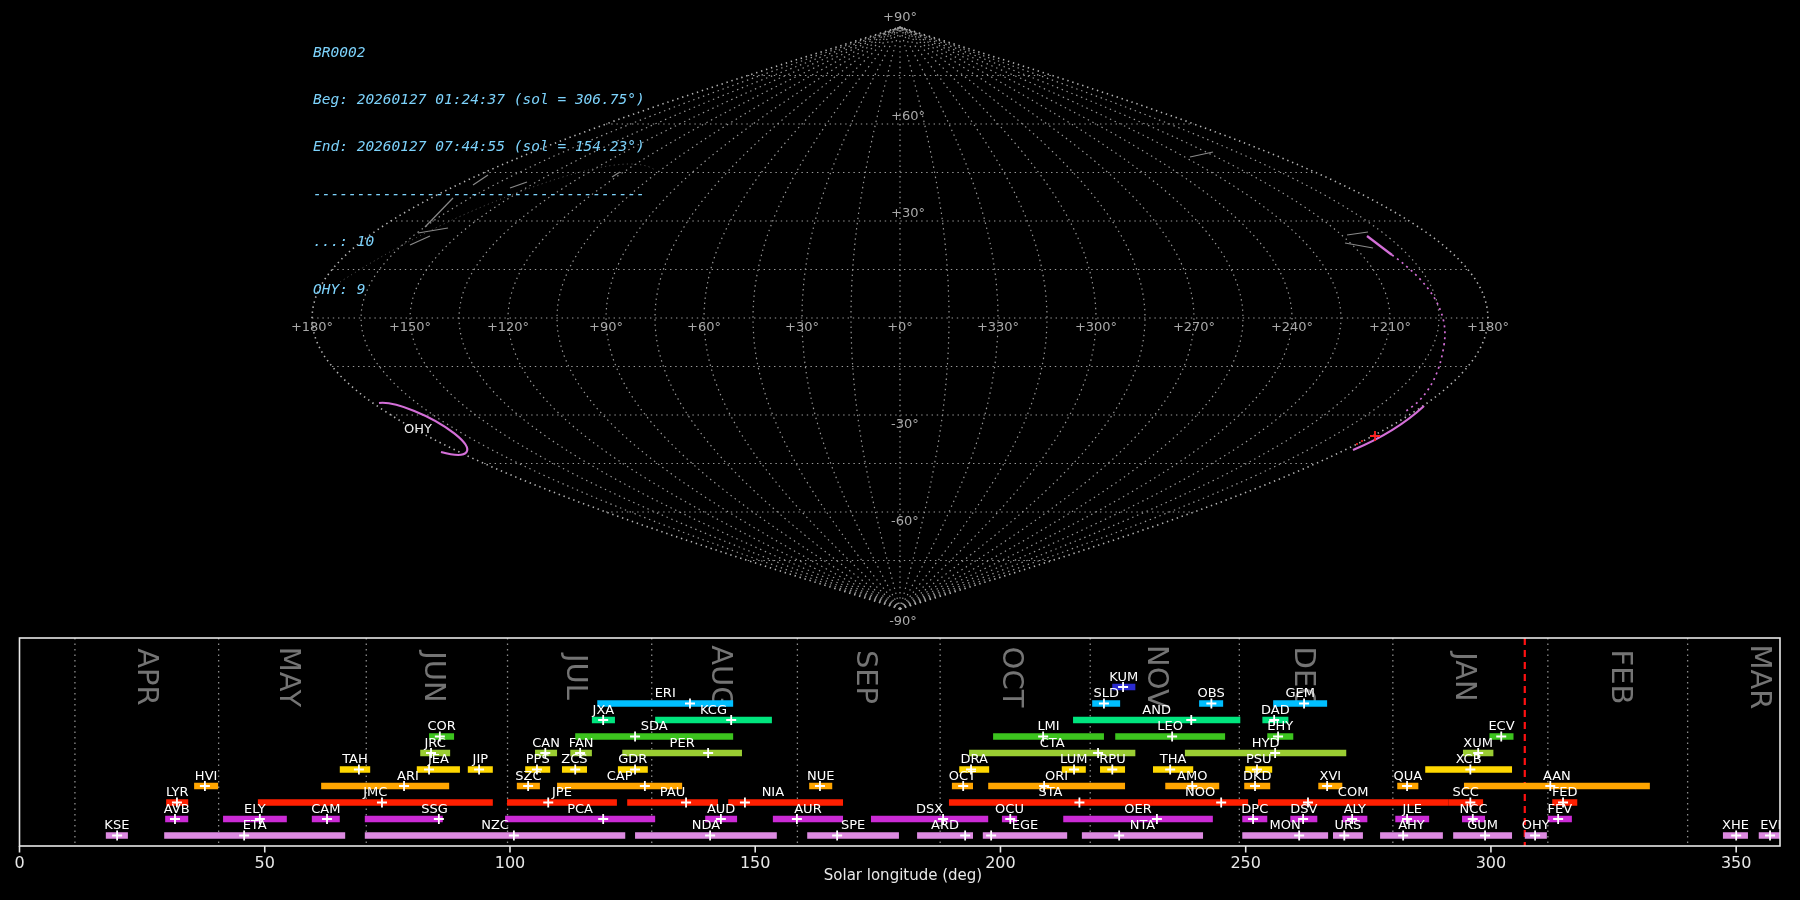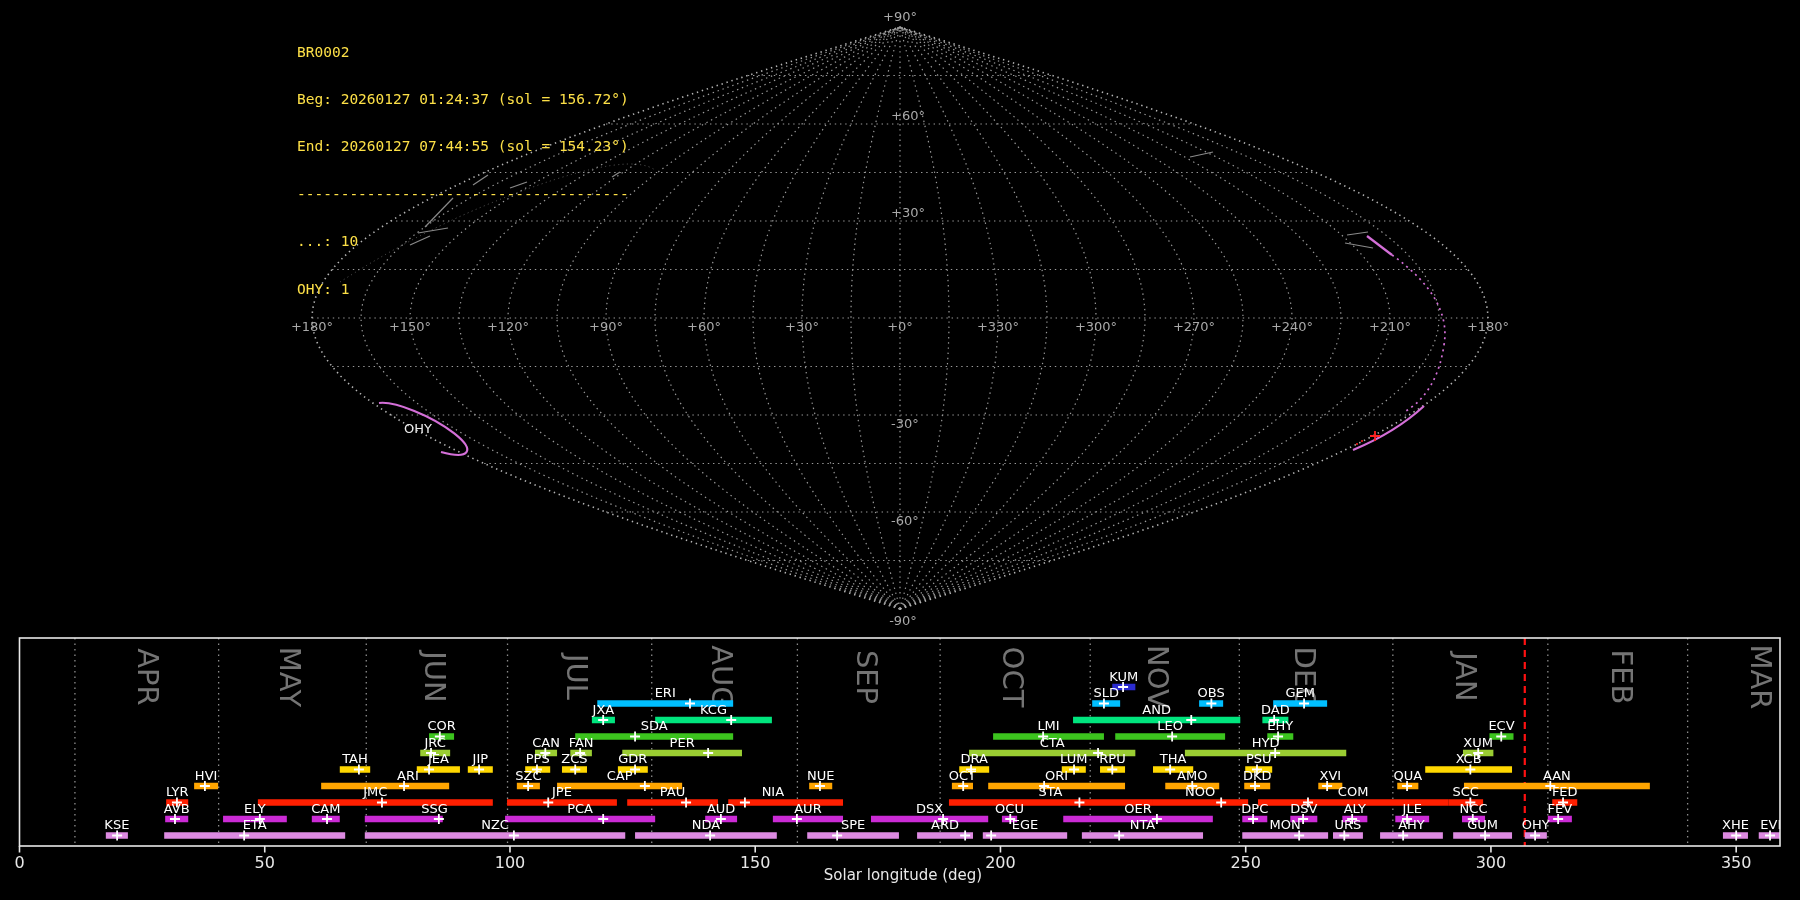--- a/index.html
+++ b/index.html
@@ -1,39 +1,39 @@
 <!DOCTYPE html>
 <html><head>
 <meta charset="utf-8">
 <style>
   html,body{margin:0;padding:0;background:#000;width:1800px;height:900px;overflow:hidden;}
   #stage{position:relative;width:1800px;height:900px;background:#000;font-family:"DejaVu Sans",sans-serif;}
-  #header{position:absolute;left:297px;top:13px;color:#fde047;font-family:"DejaVu Sans Mono",monospace;
-          font-size:14.5px;line-height:15.8px;white-space:pre;}
+  #header{position:absolute;left:313px;top:13px;color:#7dd3fc;font-family:"DejaVu Sans Mono",monospace;
+          font-size:14.5px;line-height:15.8px;white-space:pre;font-style:italic;}
   #header div{height:15.8px;}
   svg text{font-family:"DejaVu Sans",sans-serif;}
   .glabel{fill:#a9a9a9;font-size:13px;}
   .platlabel{fill:#a9a9a9;font-size:13px;}
   .mlabel{fill:#747474;font-size:29px;}
   .bar-label{fill:#ffffff;font-size:13px;}
   .tick-label{fill:#e8e8e8;font-size:16px;}
   .axis-label{fill:#e8e8e8;font-size:15px;}
   .maplbl-white{fill:#eeeeee;font-size:13px;}
 </style>
 </head>
 <body>
 
 <div id="stage">
   <div id="header">
     <div>BR0002</div>
-    <div>Beg: 20260127 01:24:37 (sol = 156.72°)</div>
+    <div>Beg: 20260127 01:24:37 (sol = 306.75°)</div>
     <div>End: 20260127 07:44:55 (sol = 154.23°)</div>
     <div>--------------------------------------</div>
     <div>...: 10</div>
-    <div>OHY: 1</div>
+    <div>OHY: 9</div>
   </div>
   <svg id="plot" width="1800" height="900" viewBox="0 0 1800 900">
       <line x1="747.8144014797178" y1="560.5" x2="1052.1855985202822" y2="560.5" stroke="#9a9a9a" stroke-width="1.2" stroke-dasharray="1.4 3.8"></line>
       <line x1="606" y1="512" x2="1194" y2="512" stroke="#9a9a9a" stroke-width="1.2" stroke-dasharray="1.4 3.8"></line>
       <line x1="484.22121266231005" y1="463.5" x2="1315.77878733769" y2="463.5" stroke="#9a9a9a" stroke-width="1.2" stroke-dasharray="1.4 3.8"></line>
       <line x1="390.77706257475006" y1="415" x2="1409.22293742525" y2="415" stroke="#9a9a9a" stroke-width="1.2" stroke-dasharray="1.4 3.8"></line>
       <line x1="332.03561414202784" y1="366.5" x2="1467.964385857972" y2="366.5" stroke="#9a9a9a" stroke-width="1.2" stroke-dasharray="1.4 3.8"></line>
       <line x1="312" y1="318" x2="1488" y2="318" stroke="#9a9a9a" stroke-width="1.2" stroke-dasharray="1.4 3.8"></line>
       <line x1="332.03561414202784" y1="269.5" x2="1467.964385857972" y2="269.5" stroke="#9a9a9a" stroke-width="1.2" stroke-dasharray="1.4 3.8"></line>
       <line x1="390.77706257475006" y1="221" x2="1409.22293742525" y2="221" stroke="#9a9a9a" stroke-width="1.2" stroke-dasharray="1.4 3.8"></line>

